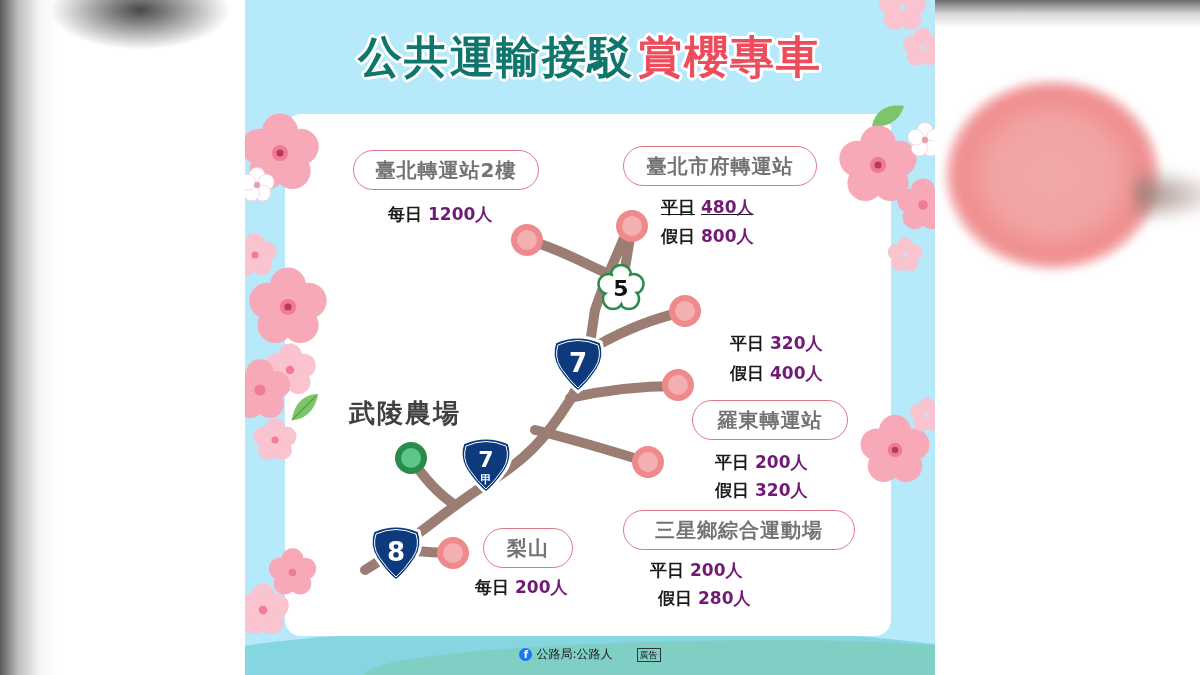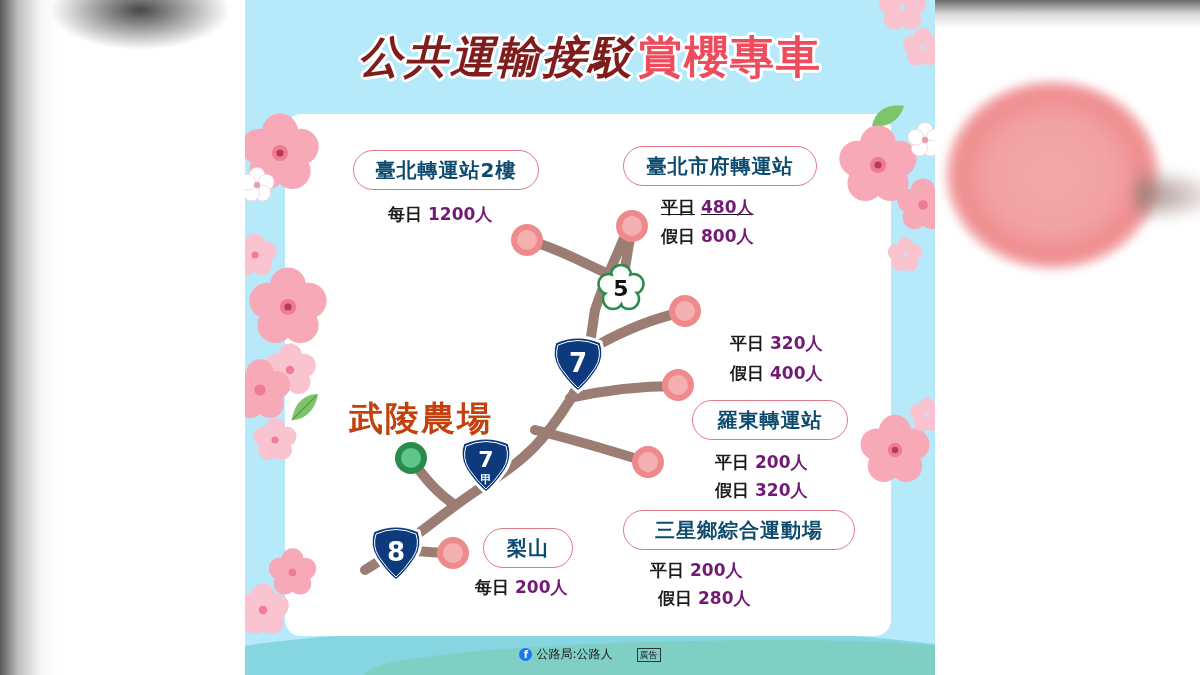--- a/index.html
+++ b/index.html
@@ -45,49 +45,49 @@
   }
   .poster .wave2 {
     position: absolute; left: 120px; top: 640px; width: 700px; height: 70px;
     background: #7fcfc5; border-radius: 60% 40% 0 0 / 50% 50% 0 0;
   }
   .title {
     position: absolute; left: 0; top: 28px; width: 690px; text-align: center;
     font-size: 44px; font-weight: 900; letter-spacing: 2px;
     font-family: "DejaVu Sans", sans-serif;
   }
-  .title .t1 { color: #7f1d1d; font-style: italic; }
+  .title .t1 { color: #0f766e; }
   .title .t2 { color: #ee4c5c; margin-left: 4px; }
   .title span {
     text-shadow:
       3px 0 #fff, -3px 0 #fff, 0 3px #fff, 0 -3px #fff,
       2px 2px #fff, -2px -2px #fff, 2px -2px #fff, -2px 2px #fff;
   }
   .card {
     position: absolute; left: 40px; top: 114px; width: 606px; height: 522px;
     background: #ffffff; border-radius: 16px;
   }
 
   
   .flower { position: absolute; }
 
   
   .pill {
     position: absolute; height: 40px; border: 1.5px solid #dd7a8a; border-radius: 20px;
     background: #fff; display: flex; align-items: center; justify-content: center;
-    font-size: 20px; font-weight: 700; color: #0c4a6e; letter-spacing: 1px;
+    font-size: 20px; font-weight: 700; color: #737373; letter-spacing: 1px;
     white-space: nowrap;
   }
   .stat {
     position: absolute; font-size: 17px; font-weight: 700; color: #1a1a1a; white-space: nowrap;
     line-height: 28px;
   }
   .stat .num { color: #701a75; margin-left: 6px; }
   .wuling {
-    position: absolute; font-size: 34px; font-weight: 800; color: #c2410c; letter-spacing: 2px;
+    position: absolute; font-size: 26px; font-weight: 800; color: #404040; letter-spacing: 2px;
   }
   .footer {
     position: absolute; left: 0; top: 646px; width: 690px; text-align: center;
     font-size: 12px; color: #1a1a1a; display: flex; justify-content: center; align-items: center; gap: 4px;
   }
   .fb {
     width: 13px; height: 13px; border-radius: 50%; background: #1877f2; color: #fff;
     font-size: 10px; font-weight: 700; display: inline-flex; align-items: center; justify-content: center;
   }
   .ad-tag {

